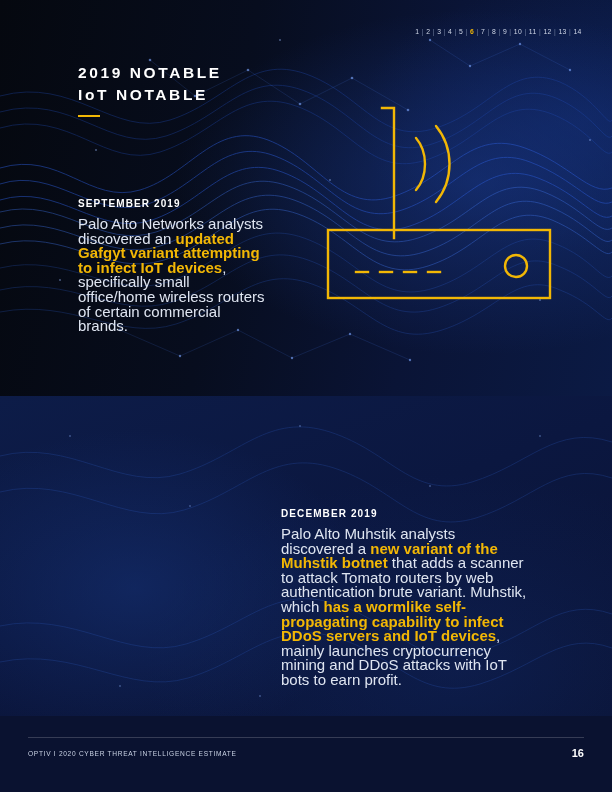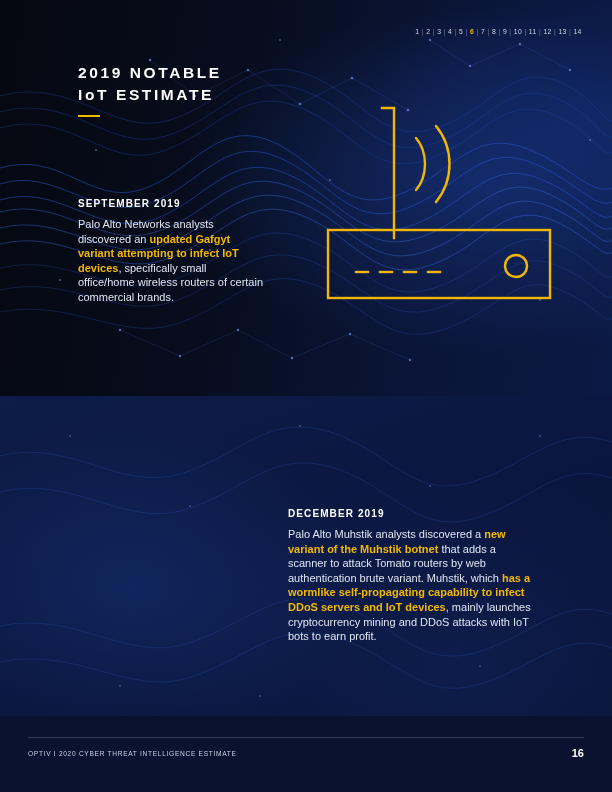--- a/index.html
+++ b/index.html
@@ -104,35 +104,35 @@
 
   
   .block-label {
     font-size: 10px;
     font-weight: 700;
     letter-spacing: 1.1px;
     color: #ffffff;
     margin-bottom: 8px;
   }
   .block-body {
-    font-size: 11px;
+    font-size: 15px;
     line-height: 14.6px;
     color: #dfe5f1;
     font-weight: 400;
   }
   .block-body b { color: #f2b705; font-weight: 700; }
 
   .block-sept {
     position: absolute;
     left: 78px; top: 198px;
     width: 188px;
   }
   .block-dec {
     position: absolute;
-    left: 288px; top: 508px;
+    left: 281px; top: 508px;
     width: 250px;
   }
 
   
   .router-icon { position: absolute; left: 320px; top: 100px; }
 </style>
 </head>
 <body>
 
 <div class="page">
@@ -260,21 +260,21 @@
     <span class="sep">|</span>
     <span class="num">12</span>
     <span class="sep">|</span>
     <span class="num">13</span>
     <span class="sep">|</span>
     <span class="num">14</span>
   </div>
 
   <div class="title-wrap">
     <div class="title-line">2019 NOTABLE</div>
-    <div class="title-line iot">IoT ESTIMATE</div>
+    <div class="title-line iot">IoT NOTABLE</div>
     <div class="title-rule"></div>
   </div>
 
   <div class="block-sept">
     <div class="block-label">SEPTEMBER 2019</div>
     <div class="block-body">
       <span>Palo Alto Networks analysts discovered an </span><b>updated Gafgyt variant attempting to infect IoT devices</b><span>, specifically small office/home wireless routers of certain commercial brands.</span>
     </div>
   </div>
 

